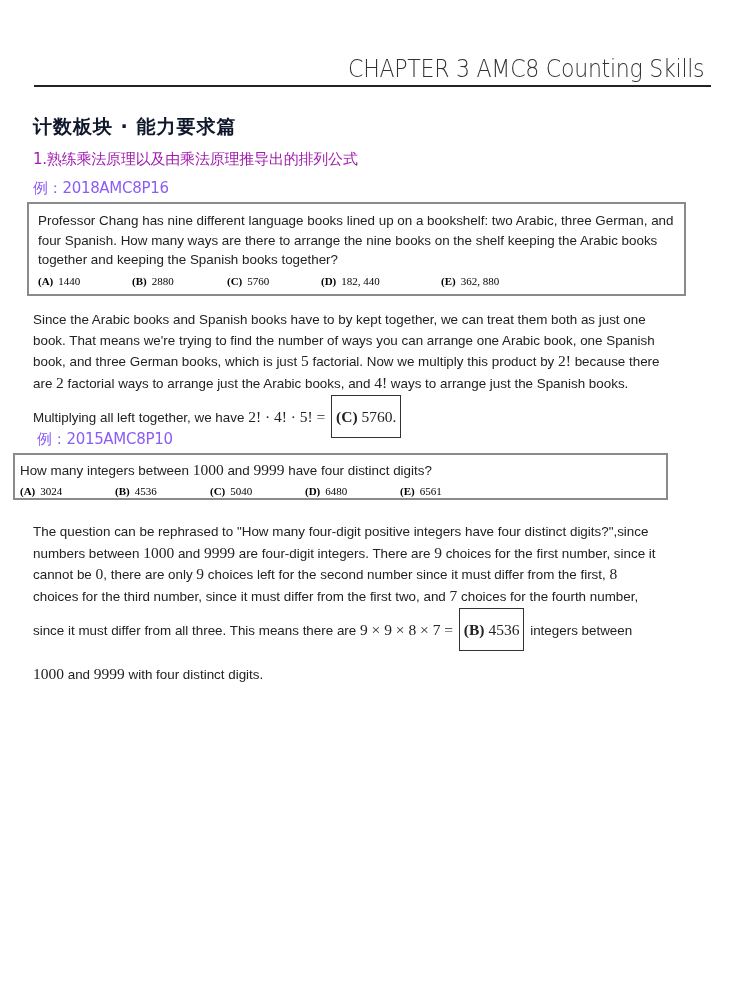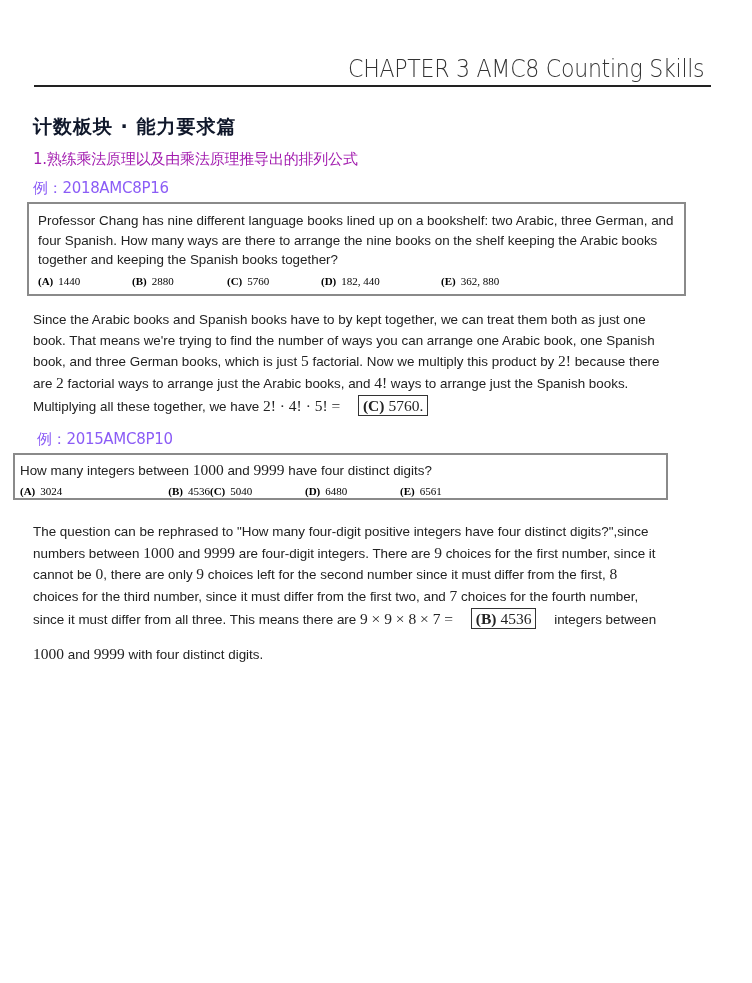--- a/index.html
+++ b/index.html
@@ -46,23 +46,23 @@
       color: #000000; white-space: nowrap;
     }
     .choice b { font-weight: bold; margin-right: 5px; }
     .solution {
       position: absolute; left: 33px; width: 650px;
       font-family: "Liberation Sans", sans-serif; font-size: 13.4px;
       color: #222; line-height: 20.5px;
     }
     .math { font-family: "Liberation Serif", serif; font-size: 15.5px; }
     .answer-box {
-      display: inline-block; border: 1.5px solid #333; padding: 0 4px;
+      display: inline-block; border: 1.5px solid #333; padding: 11px 4px;
       font-family: "Liberation Serif", serif; font-size: 15.5px; line-height: 19px;
-      margin: 0 14px;
+      margin: 0 2px;
     }
     .answer-box b { font-weight: bold; margin-right: 4px; }
   </style>
 </head>
 <body>
 
 <div class="header-title">CHAPTER 3 AMC8 Counting Skills</div>
 <div class="header-rule"></div>
 
 <div class="section-title">计数板块 · 能力要求篇</div>
@@ -83,30 +83,30 @@
     <span class="choice" style="width:120px;"><b>(D)</b><span>182, 440</span></span>
     <span class="choice"><b>(E)</b><span>362, 880</span></span>
   </div>
 </div>
 
 <div class="solution" style="top:310px;">
   <div>Since the Arabic books and Spanish books have to by kept together, we can treat them both as just one</div>
   <div>book. That means we're trying to find the number of ways you can arrange one Arabic book, one Spanish</div>
   <div><span>book, and three German books, which is just </span><span class="math">5</span><span> factorial. Now we multiply this product by </span><span class="math">2!</span><span> because there</span></div>
   <div><span>are </span><span class="math">2</span><span> factorial ways to arrange just the Arabic books, and </span><span class="math">4!</span><span> ways to arrange just the Spanish books.</span></div>
-  <div style="margin-top:1px;"><span>Multiplying all these together, we have </span><span class="math">2! · 4! · 5! =</span> <span class="answer-box"><b>(C)</b><span>5760.</span></span></div>
+  <div style="margin-top:1px;"><span>Multiplying all left together, we have </span><span class="math">2! · 4! · 5! =</span> <span class="answer-box"><b>(C)</b><span>5760.</span></span></div>
 </div>
 
 <div class="example-label" style="left:37px; top:430px;">例：2015AMC8P10</div>
 
 <div class="problem-box" style="left:13px; top:453px; width:655px; height:47px; padding:5px 5px;">
   <div class="problem-text"><span>How many integers between </span><span class="math">1000</span><span> and </span><span class="math">9999</span><span> have four distinct digits?</span></div>
   <div class="choices" style="margin-top:4px;">
     <span class="choice" style="width:95px;"><b>(A)</b><span>3024</span></span>
-    <span class="choice" style="width:95px;text-align:right;"><b>(B)</b><span>4536</span></span>
+    <span class="choice" style="width:95px;"><b>(B)</b><span>4536</span></span>
     <span class="choice" style="width:95px;"><b>(C)</b><span>5040</span></span>
     <span class="choice" style="width:95px;"><b>(D)</b><span>6480</span></span>
     <span class="choice"><b>(E)</b><span>6561</span></span>
   </div>
 </div>
 
 <div class="solution" style="top:522px; line-height:20.5px;">
   <div>The question can be rephrased to "How many four-digit positive integers have four distinct digits?",since</div>
   <div><span>numbers between </span><span class="math">1000</span><span> and </span><span class="math">9999</span><span> are four-digit integers. There are </span><span class="math">9</span><span> choices for the first number, since it</span></div>
   <div><span>cannot be </span><span class="math">0</span><span>, there are only </span><span class="math">9</span><span> choices left for the second number since it must differ from the first, </span><span class="math">8</span></div>

